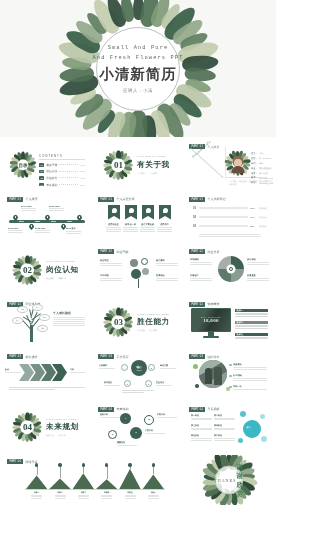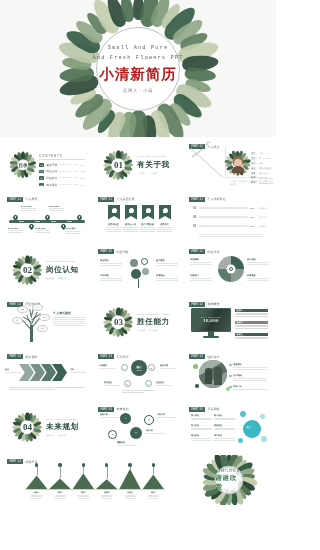--- a/index.html
+++ b/index.html
@@ -24,21 +24,21 @@
     border-radius:60% 60% 55% 55% / 75% 75% 35% 35%;
     opacity:.92;
   }
   .cover-circle {
     position:absolute; left:50%; top:50%; transform:translate(-50%,-50%);
     width:84px; height:84px; border-radius:50%;
     border:1px solid #b9c3bd; background:rgba(255,255,255,0.72);
     display:flex; flex-direction:column; align-items:center; justify-content:center;
   }
   .cover-en { font-family:"Liberation Mono", monospace; font-size:5.4px; letter-spacing:1.1px; color:#5d6b63; line-height:1.75; text-align:center; white-space:nowrap; }
-  .cover-cn { font-size:14.5px; font-weight:700; color:#b91c1c; letter-spacing:1px; margin-top:2px; font-family:Liberation Mono, monospace; }
+  .cover-cn { font-size:14.5px; font-weight:700; color:#404040; letter-spacing:1px; margin-top:2px; font-family:Liberation Mono, monospace; }
   .cover-sub { font-size:4.4px; color:#7b8880; letter-spacing:.6px; margin-top:3.5px; }
 
   
   .grid { padding: 3px 3px 0 3px; }
   .row { display:flex; gap:3px; margin-bottom:3px; }
   .slide { position:relative; width:88px; height:49.5px; background:#fff; overflow:hidden; flex:0 0 auto; }
 
   .tag { position:absolute; left:4px; top:4px; display:flex; align-items:center; gap:2px; }
   .tag-pill { background:#44665b; color:#fff; font-size:2.6px; letter-spacing:.2px; padding:1.2px 2.4px; border-radius:.5px; white-space:nowrap; }
   .tag-txt { font-size:3px; color:#5a6a62; white-space:nowrap; }
@@ -195,21 +195,21 @@
   .mt-stem { position:absolute; width:.8px; background:#9aa8a0; }
   .mt-dot { position:absolute; width:3.4px; height:3.4px; border-radius:50%; background:#3d6253; }
   .mt-base { position:absolute; left:7px; top:34px; width:74px; height:1px; background:#cfd4d1; }
   .mt-lbl { position:absolute; top:36px; width:11px; text-align:center; }
   .mt-lbl b { display:block; font-size:1.8px; color:#44665b; margin-bottom:.8px; }
   .mt-lbl span { display:block; background:#e2e4e2; height:.9px; margin-bottom:.8px; border-radius:1px; }
 
   
   .th-ring { position:absolute; left:50%; top:50%; transform:translate(-50%,-50%); width:44px; height:44px; }
   .th-ring i { position:absolute; left:50%; top:50%; width:6px; height:13px; margin:-6.5px -3px; border-radius:60% 60% 50% 50% / 72% 72% 38% 38%; }
-  .th-circ { position:absolute; left:50%; top:50%; transform:translate(-50%,-50%); width:29px; height:29px; border-radius:50%; border:.8px solid #b9c3bd; background:rgba(255,255,255,.8); display:flex; flex-direction:column; align-items:center; justify-content:center; }
+  .th-circ { position:absolute; left:50%; top:50%; transform:translate(-50%,-50%); width:29px; height:29px; border-radius:50%; border:.8px solid #b9c3bd; background:rgba(255,255,255,.8); display:flex; flex-direction:row; align-items:center; justify-content:center; }
   .th-en { font-size:4px; color:#5d6b63; letter-spacing:1px; font-family:"Liberation Serif", serif; }
   .th-cn { font-size:6.6px; font-weight:700; color:#3f7a52; letter-spacing:.5px; margin-top:1px; font-family:"DejaVu Sans", sans-serif; }
 </style>
 </head>
 <body>
 
 <div class="page">
 
   <div class="cover">
     <div class="cover-bg"></div>

